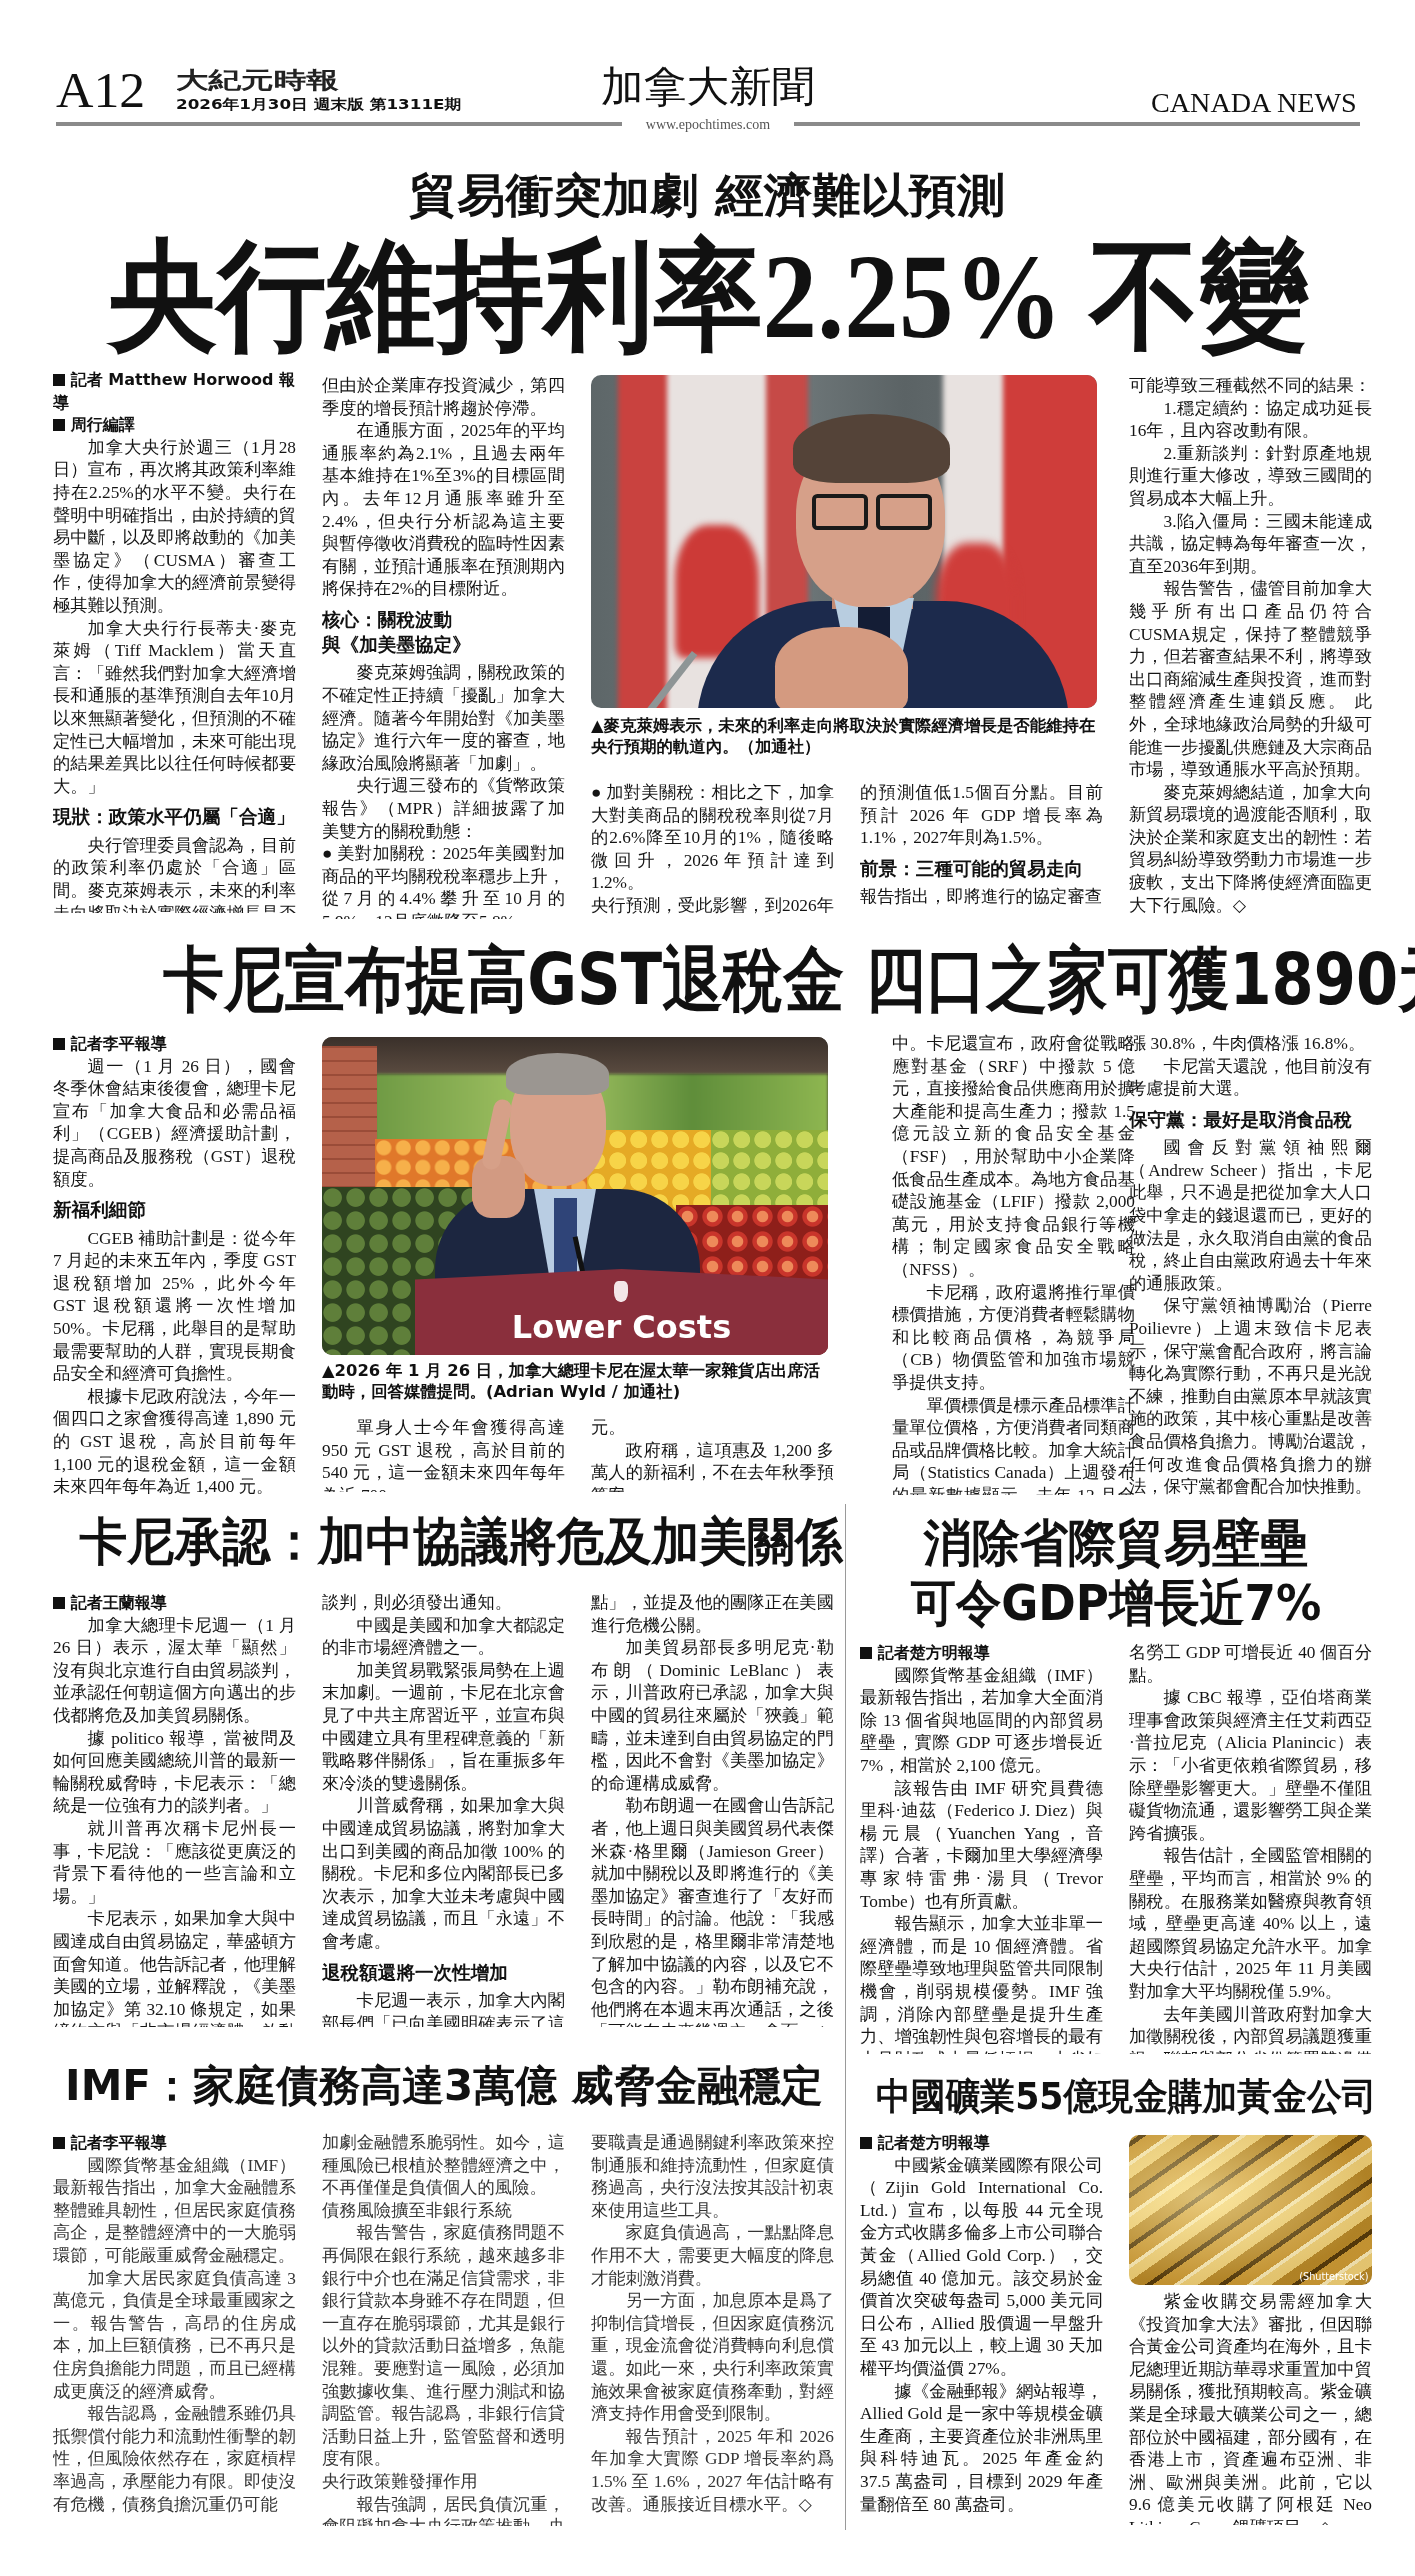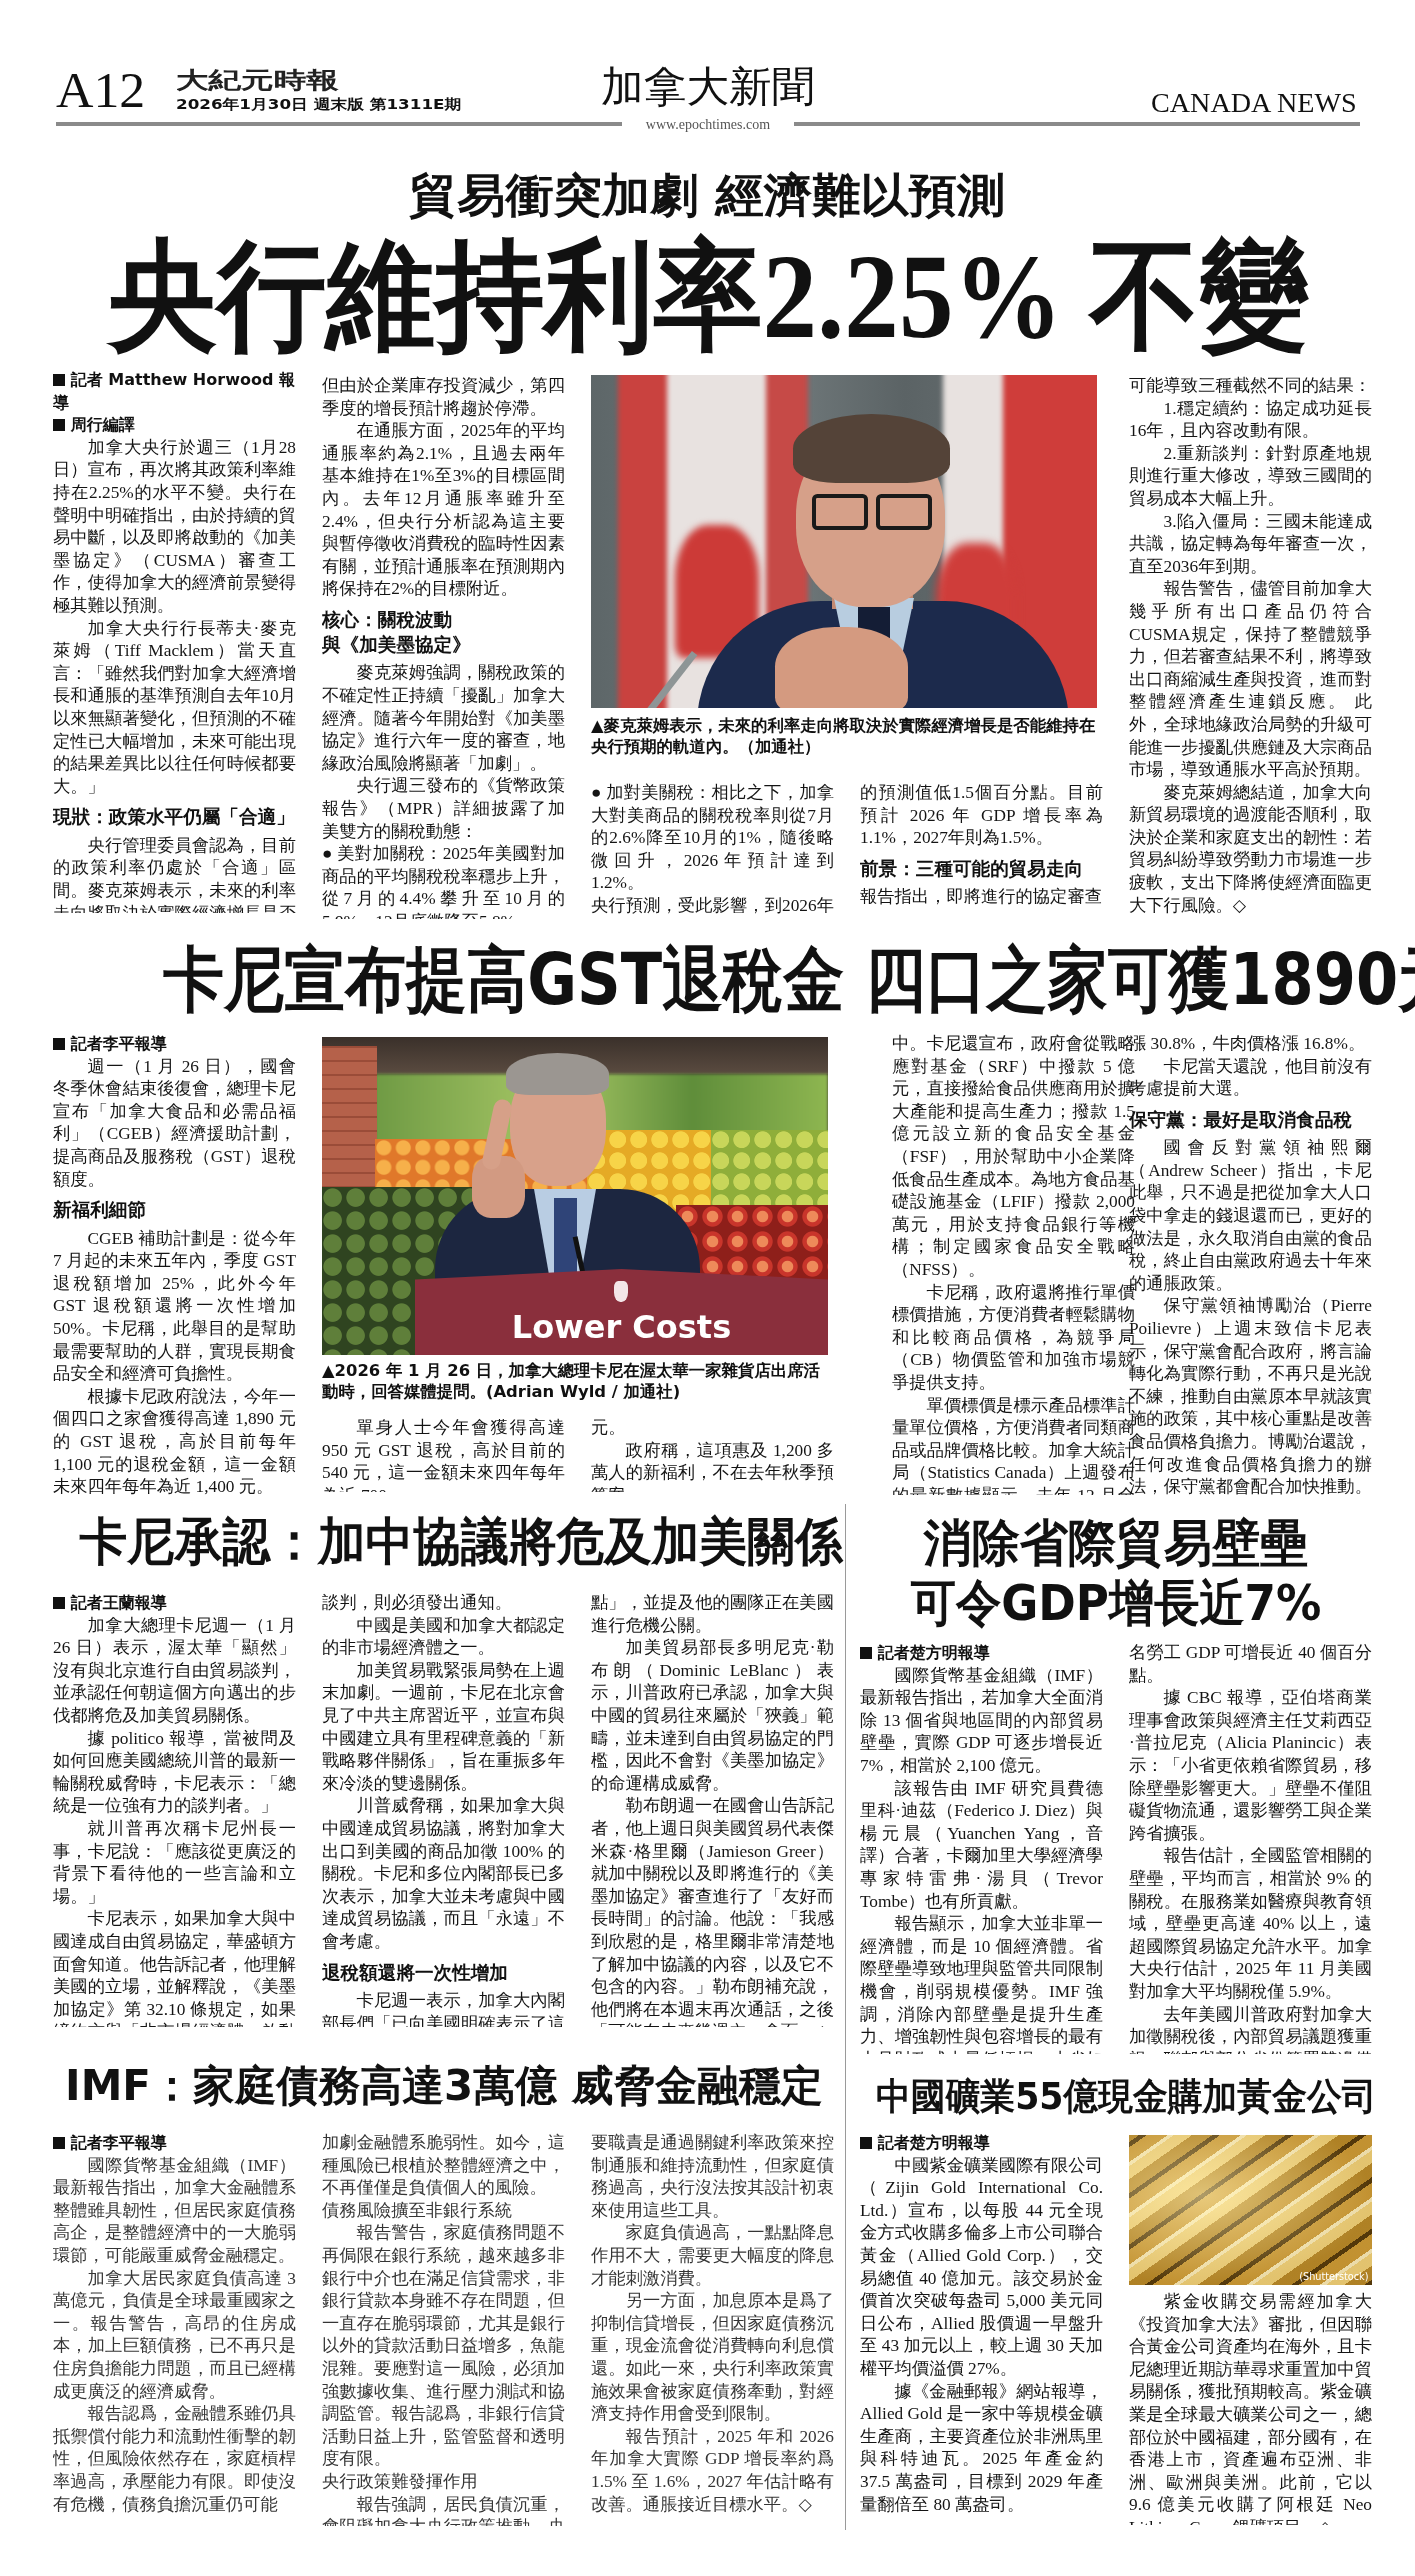--- a/index.html
+++ b/index.html
@@ -32,21 +32,21 @@
   .col .plainhead { text-indent:0; }
   .byline { font-family:"DejaVu Sans","Liberation Sans",sans-serif; font-weight:bold; font-size:16px; line-height:22.6px; text-align:left; color:#111; }
   .sq { display:inline-block; width:12.4px; height:12.4px; background:#111; margin-right:5.3px; vertical-align:-0.9px; }
   .gray { color:#353535; }
 
   .caption { position:absolute; font-family:"DejaVu Sans","Liberation Sans",sans-serif; font-weight:bold; font-size:16.4px; line-height:21px; color:#111; text-align:left; }
 
   .divider { left:845px; top:1504px; width:0.9px; height:1026px; background:#9a9a9a; }
 
   
-  .photo { position:absolute; overflow:hidden; }
+  .photo { position:absolute; overflow:hidden;border-radius:10px; }
   .photo div { position:absolute; }
 
   
   .p1 { left:591px; top:375px; width:506px; height:333px; background:linear-gradient(90deg,#5d6668 0%,#737c7e 35%,#5b6365 62%,#6e7678 100%); }
   .p1 .flagL { left:26.5px; top:-8.8px; width:190px; height:354px; background:linear-gradient(90deg,#c9423f 0 26%,#e8e2e0 26% 78%,#c64a47 78% 100%); filter:blur(2.7px); }
   .p1 .leafL { left:84px; top:150px; width:84px; height:133px; background:#cc3a37; border-radius:40% 40% 10% 10%; filter:blur(3.5px); }
   .p1 .flagR { left:352px; top:-8.8px; width:159px; height:354px; background:linear-gradient(90deg,#e8e2e0 0 38%,#cf3d3a 38% 100%); filter:blur(2.7px); }
   .p1 .leafR { left:345px; top:168px; width:80px; height:133px; background:#cf3d3a; border-radius:40%; filter:blur(4.4px); }
   .p1 .suit { left:106px; top:226px; width:372px; height:124px; background:#1c2a4c; border-radius:133px 133px 0 0; }
   .p1 .shirt { left:243px; top:223px; width:80px; height:115px; background:#b8cde0; clip-path:polygon(0 0,100% 0,70% 100%,30% 100%); }

